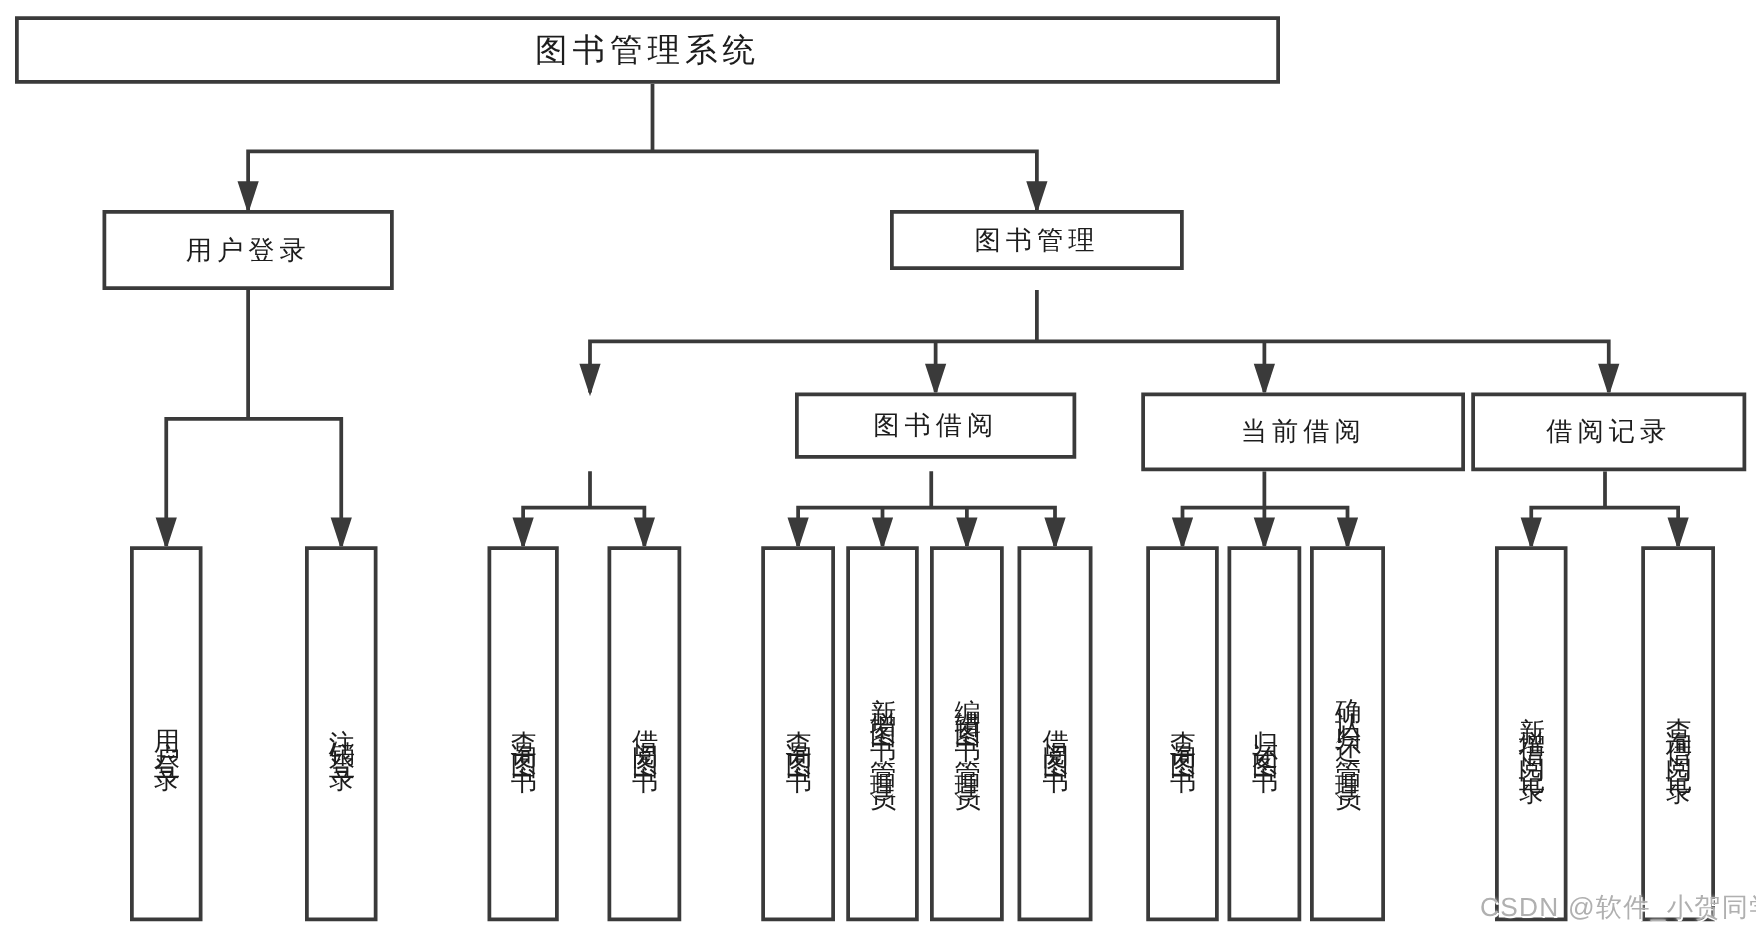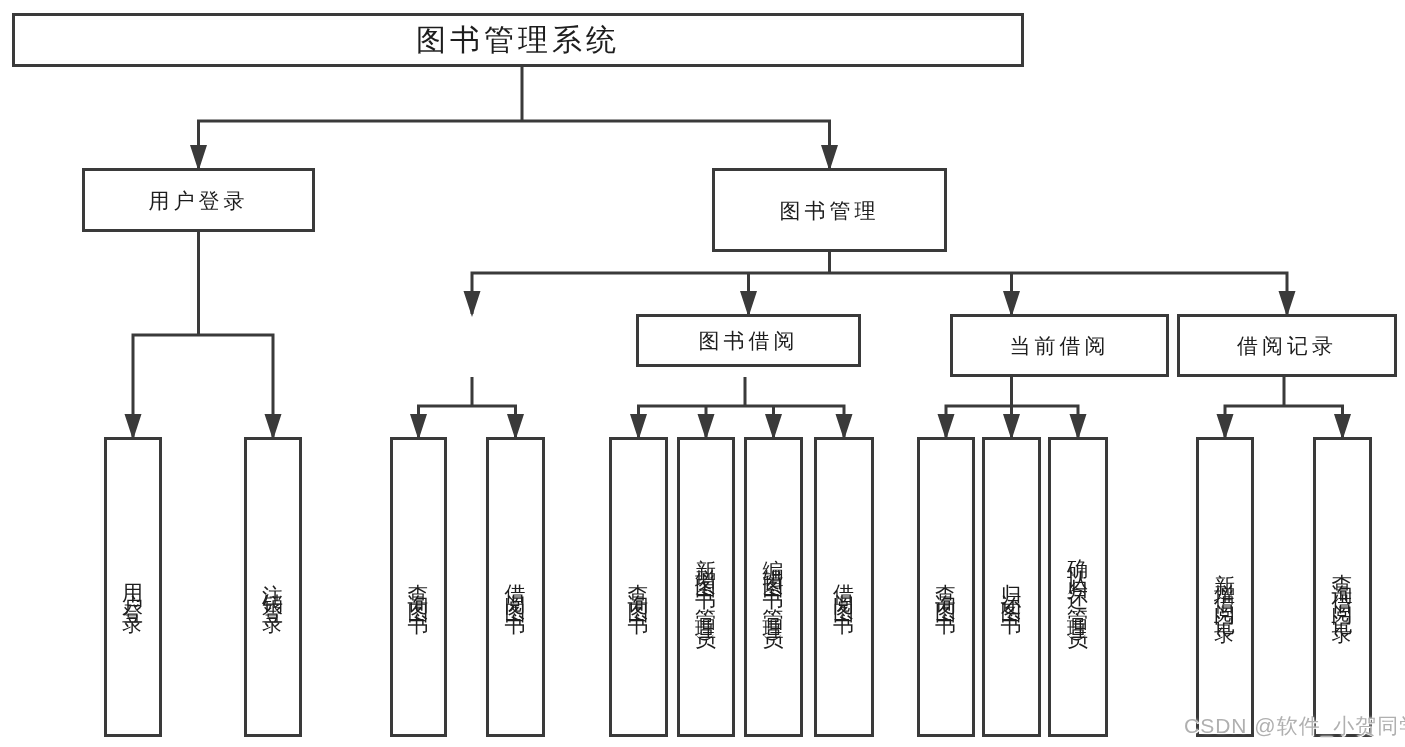--- a/index.html
+++ b/index.html
@@ -27,21 +27,21 @@
     justify-content: center;
     color: #1d1d1d;
     z-index: 2;
   }
   .hnode {
     font-size: 21px;
     letter-spacing: 4px;
     line-height: 1;
     white-space: nowrap;
   }
-  .hnode.root { font-size: 30px; }
+  .hnode.root { font-size: 26px; }
   .vnode {
     font-size: 21px;
     line-height: 1;
   }
   .vnode span {
     writing-mode: vertical-rl;
     text-orientation: mixed;
     letter-spacing: 10px;
     line-height: 1;
   }
@@ -94,28 +94,28 @@
              M1334 414 h17 L1342.5 440 Z" fill="#3a3a3a"></path>
   </svg>
 
   <div class="node hnode root" style="left:12px;top:13px;width:1012px;height:54px">
     <span>图书管理系统</span>
   </div>
 
   <div class="node hnode" style="left:82px;top:168px;width:233px;height:64px">
     <span>用户登录</span>
   </div>
-  <div class="node hnode" style="left:712px;top:168px;width:235px;height:84px">
+  <div class="node hnode" style="left:712px;top:168px;width:235px;height:48px">
     <span>图书管理</span>
   </div>
 
   <div class="node hnode" style="left:636px;top:314px;width:225px;height:53px">
     <span>图书借阅</span>
   </div>
-  <div class="node hnode" style="left:950px;top:314px;width:219px;height:63px">
+  <div class="node hnode" style="left:913px;top:314px;width:259px;height:63px">
     <span>当前借阅</span>
   </div>
   <div class="node hnode" style="left:1177px;top:314px;width:220px;height:63px">
     <span>借阅记录</span>
   </div>
 
   <div class="node vnode" style="left:104px;top:437px;width:58px;height:300px">
     <span>用户登录</span>
   </div>
   <div class="node vnode" style="left:244px;top:437px;width:58px;height:300px">

